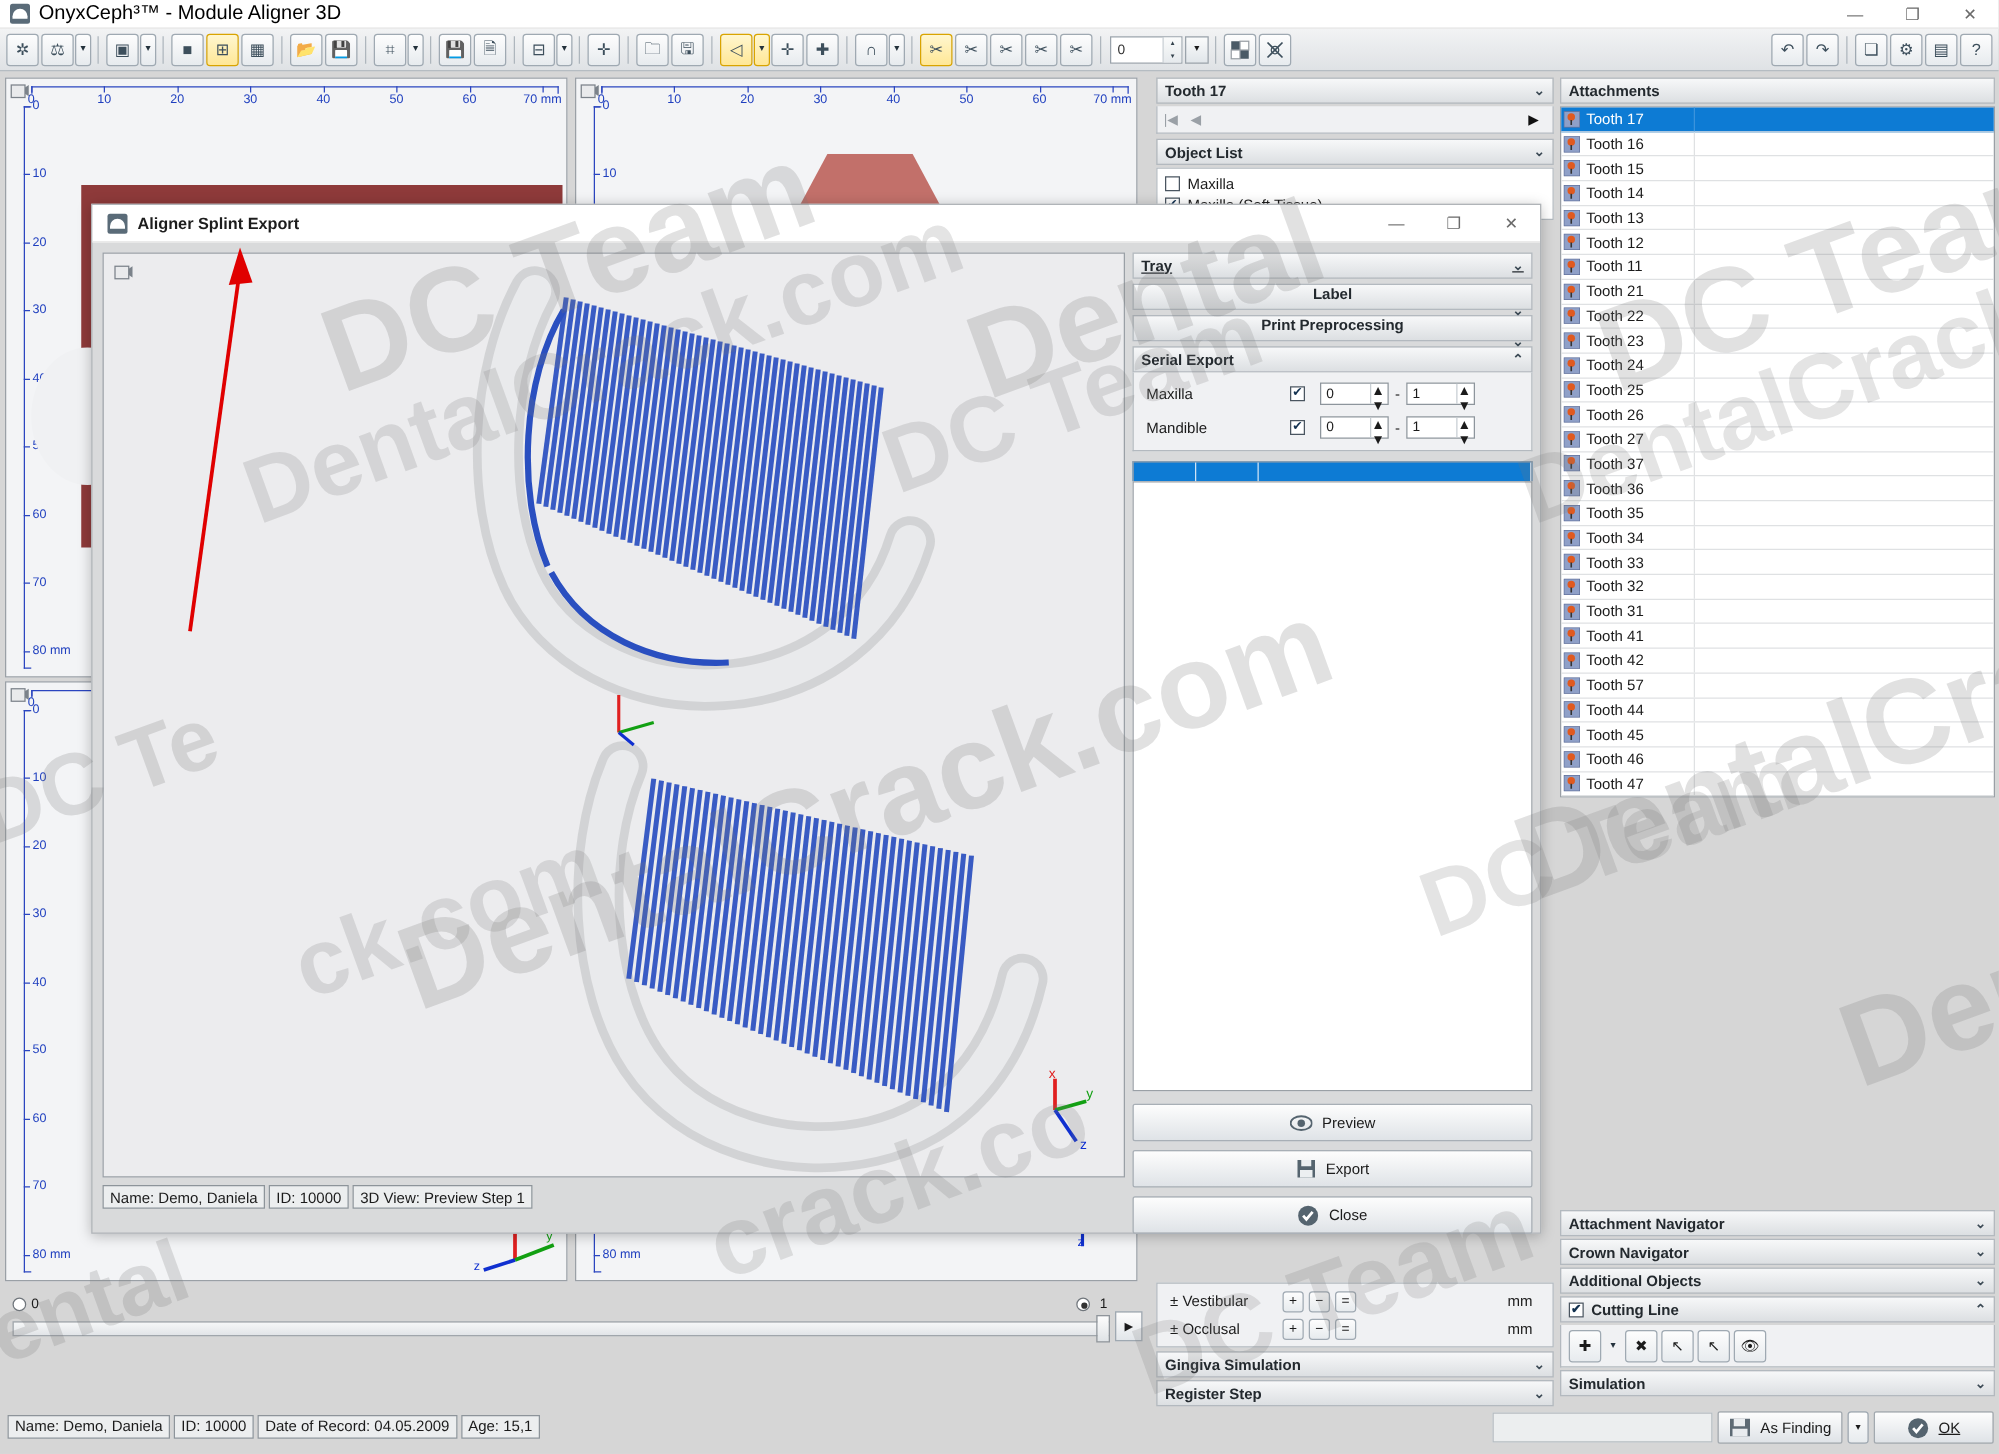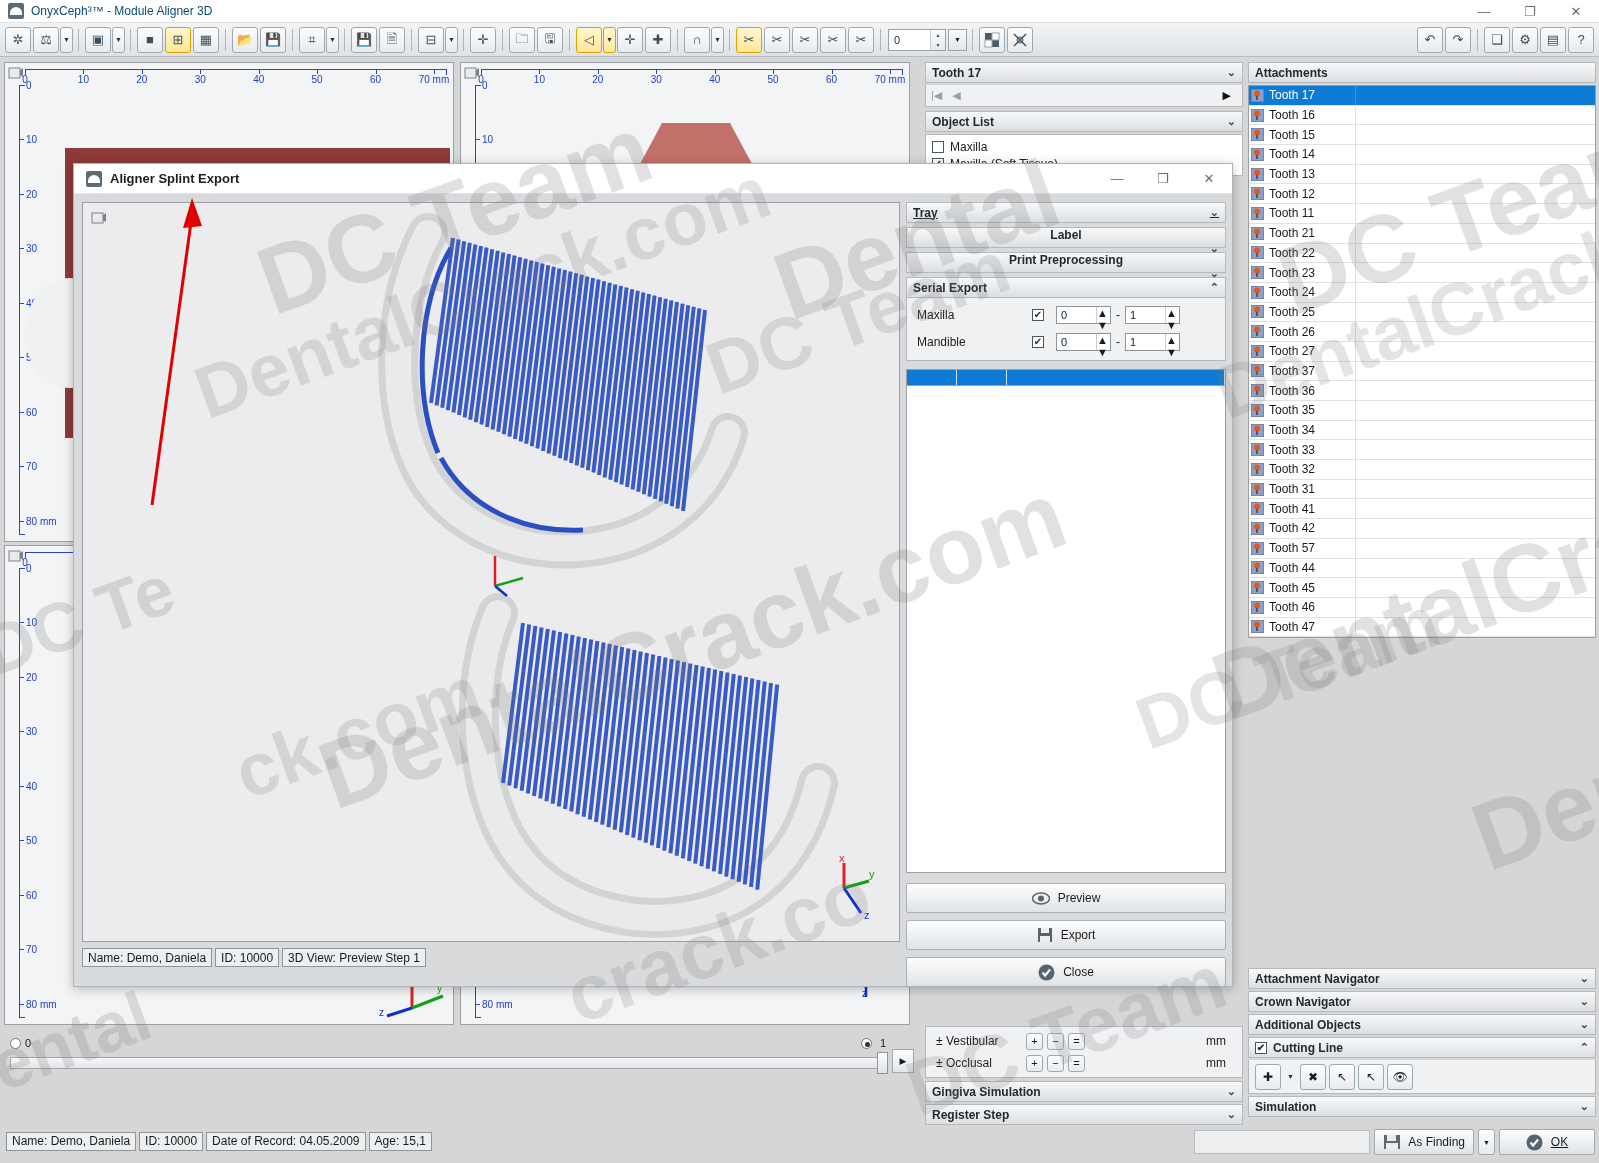--- a/index.html
+++ b/index.html
@@ -23,21 +23,21 @@
   #titlebar .app-icon {
     width: 16px; height: 16px; margin: 0 7px 0 8px;
     background: #5a6b78; border-radius: 2px;
     position: relative; flex: none;
   }
   #titlebar .app-icon:after {
     content: ""; position: absolute; left: 2px; top: 4px;
     width: 12px; height: 8px; background: #fff;
     border-radius: 6px 6px 0 0;
   }
-  #titlebar .title { font-size: 12px; color: #0c4a6e; }
+  #titlebar .title { font-size: 16px; color: #000000; }
   .winbtns { margin-left: auto; display: flex; height: 100%; }
   .winbtn {
     width: 46px; height: 100%; display: flex;
     align-items: center; justify-content: center;
     color: #6b6b6b; font-size: 13px;
   }
 
   
   #toolbar {
     height: 34px; background: linear-gradient(#f2f3f4, #dfe2e5);

